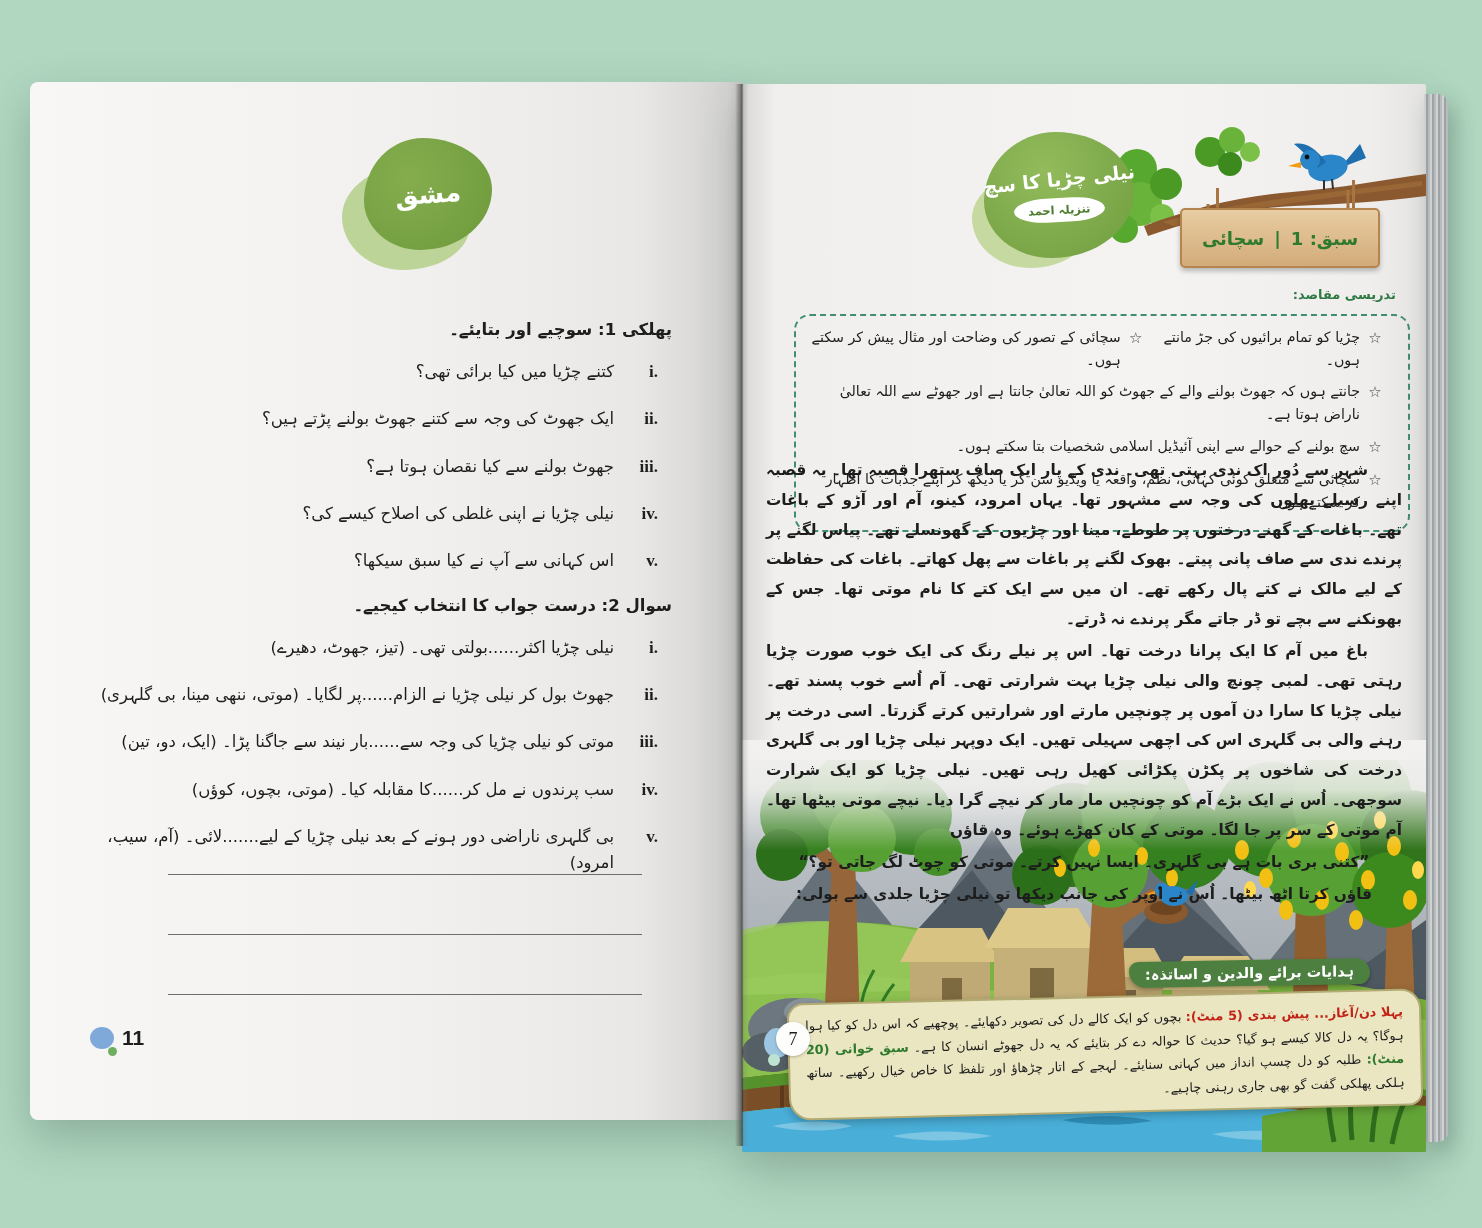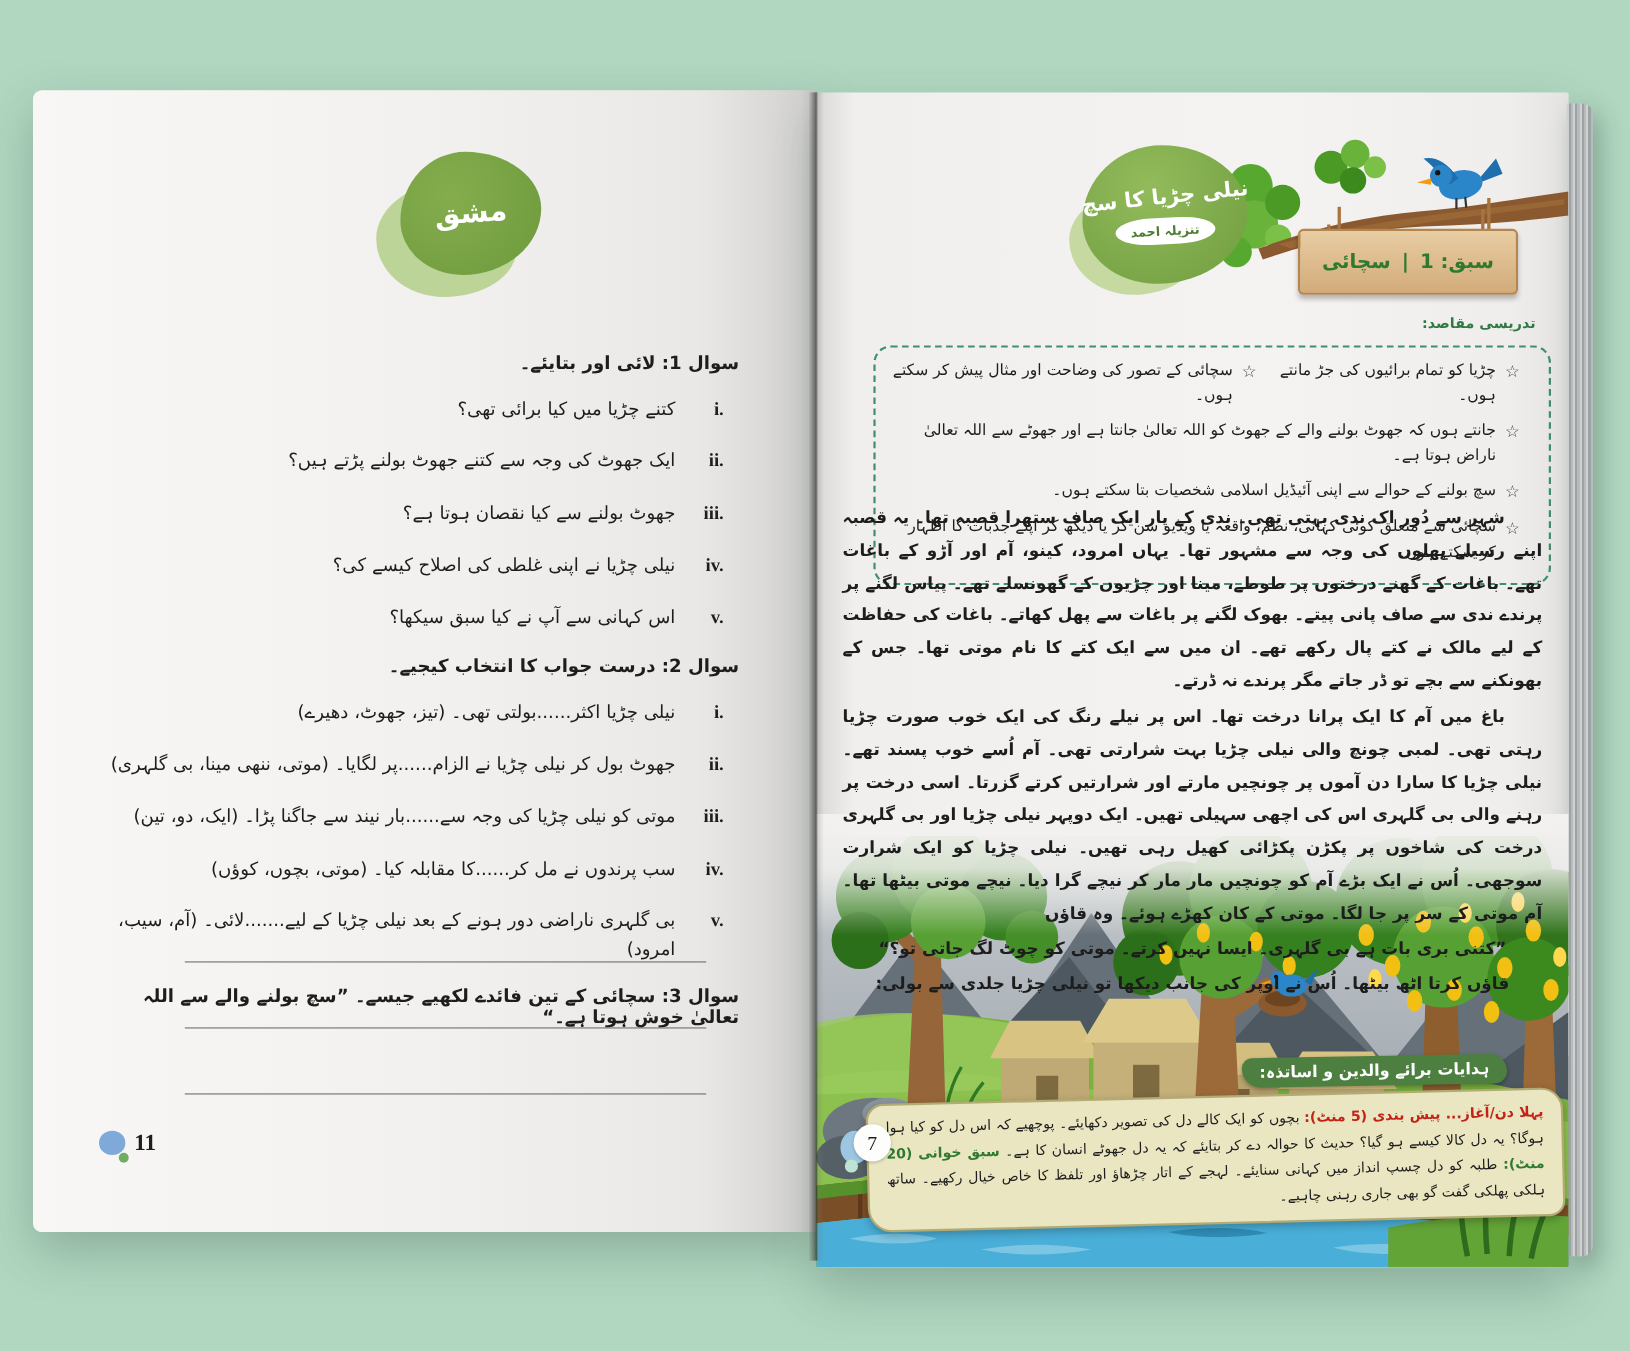--- a/index.html
+++ b/index.html
@@ -30,21 +30,21 @@
   .q-title{font-weight:bold;margin:0 0 20px 0;}
   .q-row{display:flex;direction:rtl;margin:0 14px 21px 0;line-height:1.55;}
   .q-num{direction:ltr;unicode-bidi:embed;width:44px;flex:0 0 44px;font-family:"Liberation Serif",serif;
     font-size:17px;font-weight:bold;}
   .q-text{flex:1;}
   .write-lines{position:absolute;left:138px;top:792px;width:474px;}
   .write-line{height:0;border-bottom:1.6px solid #6e6e6e;margin-bottom:59px;}
   .pagenum-left{position:absolute;left:60px;top:944px;display:flex;align-items:center;}
   .dot-blue{width:24px;height:22px;border-radius:50%;background:#7fa9d9;position:relative;}
   .dot-blue::after{content:"";position:absolute;left:18px;top:20px;width:9px;height:9px;border-radius:50%;background:#6fae62;}
-  .pagenum-left b{font-family:Liberation Serif, serif;font-size:21px;font-weight:bold;margin-left:8px;}
+  .pagenum-left b{font-family:Liberation Sans, sans-serif;font-size:21px;font-weight:bold;margin-left:8px;}
 
   
   .title-blob{position:absolute;left:236px;top:48px;width:160px;height:140px;z-index:3;}
   .title-blob .bl{position:absolute;left:-6px;top:40px;width:120px;height:96px;background:#c6d9a0;
     border-radius:55% 45% 52% 48%/48% 55% 45% 52%;}
   .title-blob .bm{position:absolute;left:6px;top:0;width:150px;height:126px;
     background:radial-gradient(circle at 40% 30%,#93bb5c,#6f9d3e);
     border-radius:48% 52% 55% 45%/55% 48% 52% 45%;
     display:flex;flex-direction:column;align-items:center;justify-content:center;gap:8px;}
   .title-blob .t{color:#fff;font-size:19px;font-weight:bold;transform:rotate(-6deg);white-space:nowrap;}
@@ -95,21 +95,21 @@
 
 <div class="page page-left">
   <div class="blob-wrap">
     <div class="blob-light"></div>
     <div class="blob-main">
       <span>مشق</span>
     </div>
   </div>
 
   <div class="q-area">
-    <p class="q-title">سوال 1: لائی اور بتایئے۔</p>
+    <p class="q-title">پھلکی 1: سوچیے اور بتایئے۔</p>
     <div class="q-row">
       <span class="q-num">i.</span>
       <span class="q-text">کتنے چڑیا میں کیا برائی تھی؟</span>
       </div>
     <div class="q-row">
       <span class="q-num">ii.</span>
       <span class="q-text">ایک جھوٹ کی وجہ سے کتنے جھوٹ بولنے پڑتے ہیں؟</span>
       </div>
     <div class="q-row">
       <span class="q-num">iii.</span>
@@ -139,21 +139,20 @@
       </div>
     <div class="q-row">
       <span class="q-num">iv.</span>
       <span class="q-text">سب پرندوں نے مل کر......کا مقابلہ کیا۔ (موتی، بچوں، کوؤں)</span>
       </div>
     <div class="q-row">
       <span class="q-num">v.</span>
       <span class="q-text">بی گلہری ناراضی دور ہونے کے بعد نیلی چڑیا کے لیے.......لائی۔ (آم، سیب، امرود)</span>
       </div>
 
-    <p class="q-title">سوال 3: سچائی کے تین فائدے لکھیے جیسے۔ ”سچ بولنے والے سے اللہ تعالیٰ خوش ہوتا ہے۔“</p>
   </div>
 
   <div class="write-lines">
     <div class="write-line"></div>
     <div class="write-line"></div>
     <div class="write-line"></div>
   </div>
 
   <div class="pagenum-left">
     <span class="dot-blue"></span>

